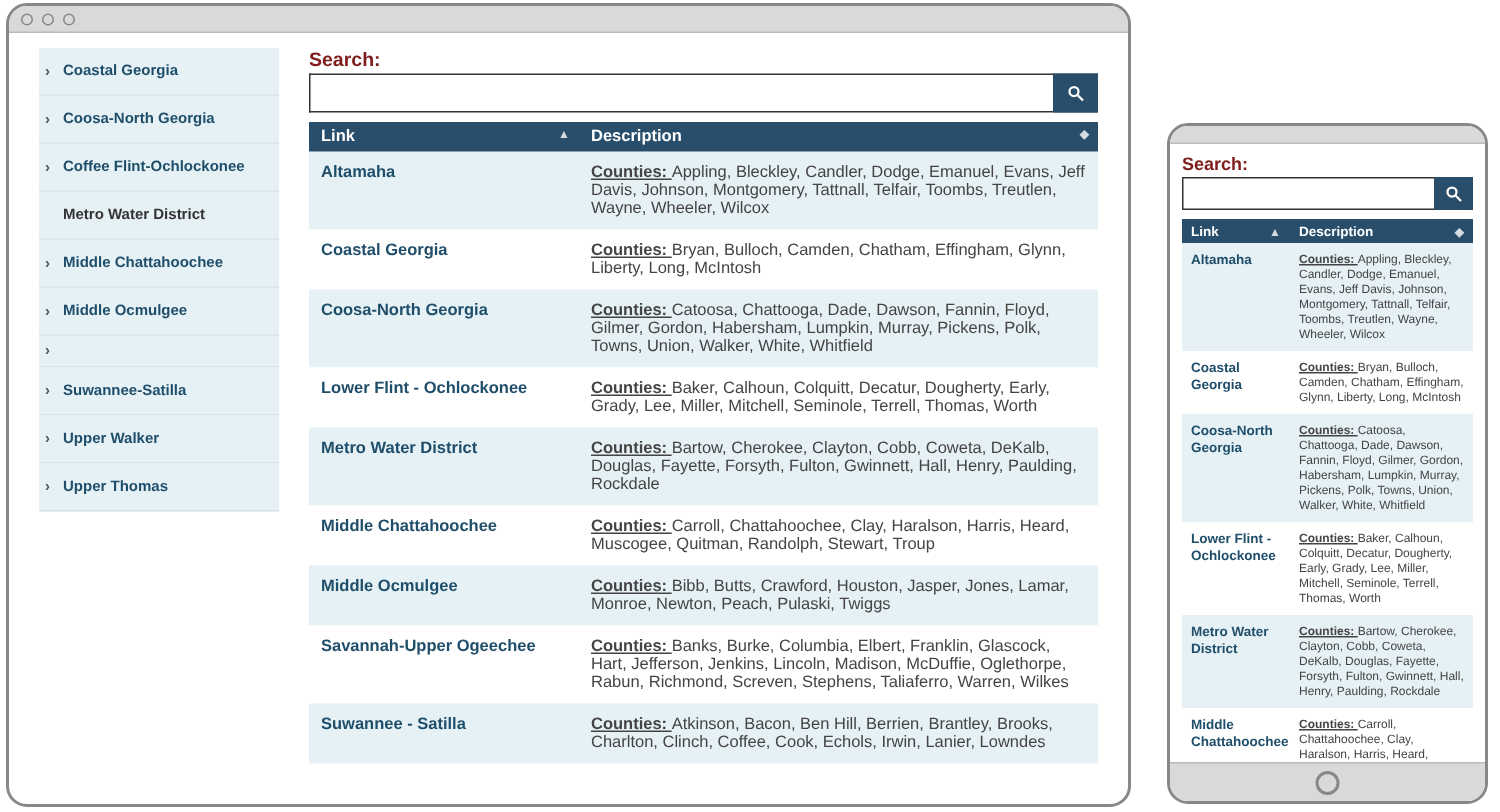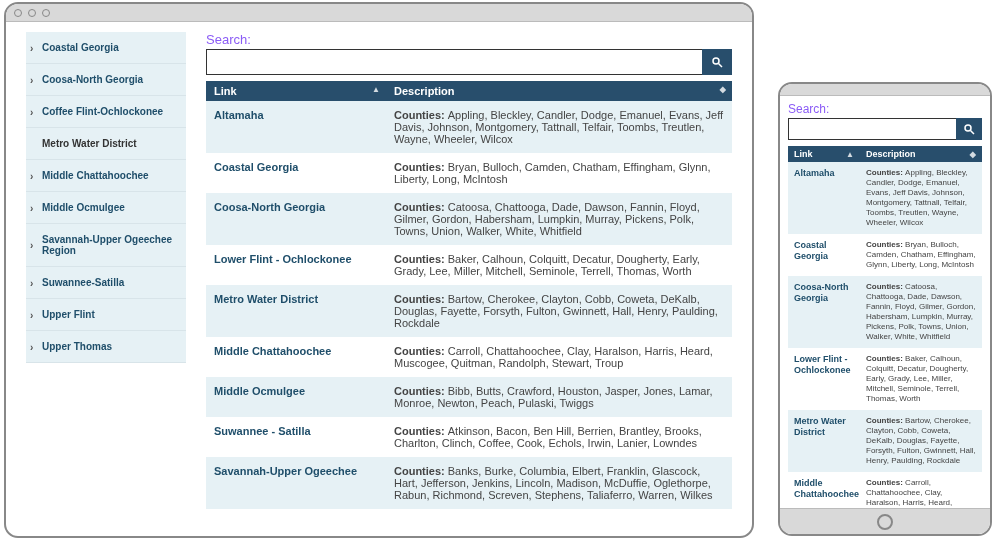--- a/index.html
+++ b/index.html
@@ -33,42 +33,42 @@
     color: #1f4e6a; border-bottom: 1px solid #d8e4e9; background: #e6f1f5;
     position: relative;
   }
   .sidebar .item.selected { color: #333; }
   .sidebar .item .chev {
     position: absolute; left: 4px; top: 50%; transform: translateY(-50%);
     font-size: 10px; color: #555;
   }
   .main { flex: 1; padding-left: 20px; overflow: hidden; }
   .search-row { margin-bottom: 6px; }
-  .search-label { font-weight: 400; font-size: 13px; color: #8b5cf6; }
+  .search-label { font-weight: 700; font-size: 13px; color: #7f1d1d; }
   .search-box { display: flex; margin-top: 2px; }
   .search-box input {
     flex: 1; height: 26px; border: 1px solid #333; border-right: none;
     padding: 0 6px; font-size: 12px;
   }
   .search-box .btn {
     width: 30px; height: 26px; background: #284e6c; color: #fff;
     display: flex; align-items: center; justify-content: center;
     border: 1px solid #284e6c; cursor: pointer;
   }
   table { width: 100%; border-collapse: collapse; margin-top: 6px; table-layout: fixed; }
   thead th {
     background: #284e6c; color: #fff; font-weight: 600; text-align: left;
     padding: 4px 8px; font-size: 11px; position: relative;
   }
   thead th .sort { position: absolute; right: 6px; top: 4px; font-size: 8px; opacity: .8; }
   tbody td { padding: 8px 8px; vertical-align: top; font-size: 11px; }
   tbody tr:nth-child(odd) { background: #e6f1f5; }
   tbody tr:nth-child(even) { background: #fff; }
   .link { color: #1f4e6a; font-weight: 700; }
-  .desc b { font-weight: 700; }
+  .desc b { font-weight: 700; text-decoration: underline; }
   .desktop .col-link { width: 180px; }
   .mobile-bar-top { height: 12px; background: #d9d9d9; border-bottom: 1px solid #bbb; }
   .mobile-bar-bot {
     position: absolute; bottom: 0; left: 0; right: 0; height: 26px;
     background: #d9d9d9; border-top: 1px solid #bbb;
     display: flex; align-items: center; justify-content: center;
   }
   .mobile-bar-bot .home { width: 16px; height: 16px; border: 2px solid #888; border-radius: 50%; }
   .mobile-body { padding: 6px 8px 30px; height: calc(100% - 12px); overflow: hidden; }
   .mobile .search-label { font-size: 12px; }
@@ -91,23 +91,23 @@
     <span class="dot"></span>
   </div>
   <div class="desktop-body">
     <div class="sidebar" id="sidebar">
         <div class="item"><span class="chev">›</span><span>Coastal Georgia</span></div>
         <div class="item"><span class="chev">›</span><span>Coosa-North Georgia</span></div>
         <div class="item"><span class="chev">›</span><span>Coffee Flint-Ochlockonee</span></div>
         <div class="item selected"><span>Metro Water District</span></div>
         <div class="item"><span class="chev">›</span><span>Middle Chattahoochee</span></div>
         <div class="item"><span class="chev">›</span><span>Middle Ocmulgee</span></div>
-        <div class="item"><span class="chev">›</span><span>Savannah-Upper Ogeechee Region</span></div>
+        <div class="item"><span class="chev">›</span></div>
         <div class="item"><span class="chev">›</span><span>Suwannee-Satilla</span></div>
-        <div class="item"><span class="chev">›</span><span>Upper Flint</span></div>
+        <div class="item"><span class="chev">›</span><span>Upper Walker</span></div>
         <div class="item"><span class="chev">›</span><span>Upper Thomas</span></div>
       </div>
     <div class="main">
       <div class="search-row">
         <div class="search-label">Search:</div>
         <div class="search-box">
           <input type="text" placeholder="" style="">
           <div class="btn">
             <svg class="search-icon" viewBox="0 0 24 24" fill="none" stroke="#fff" stroke-width="3">
                 <circle cx="10" cy="10" r="6"></circle>
@@ -150,26 +150,26 @@
             </tr>
             <tr>
               <td><span class="link">Middle Chattahoochee</span></td>
               <td class="desc"><b>Counties: </b>Carroll, Chattahoochee, Clay, Haralson, Harris, Heard, Muscogee, Quitman, Randolph, Stewart, Troup</td>
             </tr>
             <tr>
               <td><span class="link">Middle Ocmulgee</span></td>
               <td class="desc"><b>Counties: </b>Bibb, Butts, Crawford, Houston, Jasper, Jones, Lamar, Monroe, Newton, Peach, Pulaski, Twiggs</td>
             </tr>
             <tr>
+              <td><span class="link">Savannah-Upper Ogeechee</span></td>
+              <td class="desc"><b>Counties: </b>Banks, Burke, Columbia, Elbert, Franklin, Glascock, Hart, Jefferson, Jenkins, Lincoln, Madison, McDuffie, Oglethorpe, Rabun, Richmond, Screven, Stephens, Taliaferro, Warren, Wilkes</td>
+            </tr>
+            <tr>
               <td><span class="link">Suwannee - Satilla</span></td>
               <td class="desc"><b>Counties: </b>Atkinson, Bacon, Ben Hill, Berrien, Brantley, Brooks, Charlton, Clinch, Coffee, Cook, Echols, Irwin, Lanier, Lowndes</td>
-            </tr>
-            <tr>
-              <td><span class="link">Savannah-Upper Ogeechee</span></td>
-              <td class="desc"><b>Counties: </b>Banks, Burke, Columbia, Elbert, Franklin, Glascock, Hart, Jefferson, Jenkins, Lincoln, Madison, McDuffie, Oglethorpe, Rabun, Richmond, Screven, Stephens, Taliaferro, Warren, Wilkes</td>
             </tr>
           </tbody>
       </table>
     </div>
   </div>
 </div>
 
 <div class="device mobile">
   <div class="mobile-bar-top"></div>
   <div class="mobile-body">

